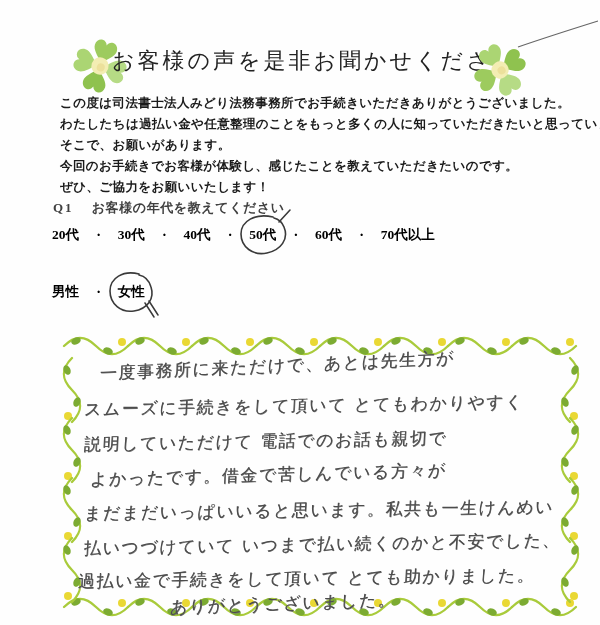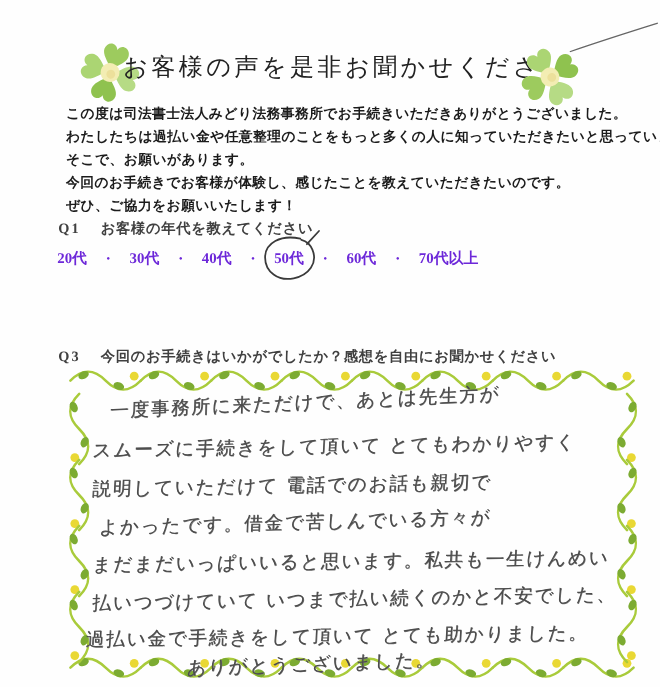--- a/index.html
+++ b/index.html
@@ -9,21 +9,21 @@
          letter-spacing:3px;color:#222;white-space:nowrap;}
   .clover{position:absolute;}
   .clover-left{left:72px;top:38px;}
   .clover-right{left:472px;top:42px;}
   .scratch{position:absolute;left:510px;top:14px;}
   .intro{position:absolute;left:60px;top:93px;font-size:12.5px;font-weight:bold;
          letter-spacing:0.4px;line-height:21px;color:#1b1b1b;white-space:nowrap;}
   .qheader{position:absolute;left:53px;font-size:13px;font-weight:bold;letter-spacing:0.6px;
            color:#404040;white-space:nowrap;}
   .qid{margin-right:18px;letter-spacing:2px;}
-  .opts{position:absolute;left:52px;font-size:13.5px;font-weight:bold;color:#6d28d9;
+  .opts{position:absolute;left:52px;font-size:13.5px;font-weight:bold;color:#000000;
         white-space:nowrap;}
   .opt{display:inline-block;}
   .sep{display:inline-block;margin:0 10px;font-size:12px;}
   .circled{position:relative;display:inline-block;}
   .circled svg{position:absolute;pointer-events:none;overflow:visible;}
   .frame-svg{position:absolute;left:56px;top:330px;}
   .hw{position:absolute;font-family:"DejaVu Sans",sans-serif;color:#4c4c4c;
       font-size:17px;letter-spacing:1.5px;white-space:nowrap;
       text-shadow:0.5px 0.4px 0 #7a7a7a; transform-origin:left center;}
 </style>
@@ -87,24 +87,33 @@
         <path d="M46,13 L57,1" fill="none" stroke="#3a3a3a" stroke-width="1.6" stroke-linecap="round"></path>
       </svg>
       <span>50代</span>
     </span>
     <span class="sep">・</span>
     <span class="opt">60代</span>
     <span class="sep">・</span>
     <span class="opt">70代以上</span>
   </div>
 
+  <div class="opts" style="top:283px">
+    <span class="opt">男性</span>
+    <span class="sep">・</span>
+    <span class="opt circled">
+      <svg width="60" height="58" viewBox="0 0 60 58" style="left:-15px;top:-16px;">
+        <path d="M36,7 C20,3 7,11 7,24 C7,37 18,46 31,44 C44,42 52,32 48,20 C46,13 41,9 36,8" fill="none" stroke="#3a3a3a" stroke-width="1.6" stroke-linecap="round"></path>
+        <path d="M42,36 L51,50" fill="none" stroke="#3a3a3a" stroke-width="1.5" stroke-linecap="round"></path>
+        <path d="M46,34 L55,48" fill="none" stroke="#3a3a3a" stroke-width="1.5" stroke-linecap="round"></path>
+      </svg>
+      <span>女性</span>
+    </span>
+  </div>
 
-  <div class="qheader" style="top:315px">
-    <span class="qid">Q3</span><span>今回のお手続きはいかがでしたか？感想を自由にお聞かせください</span>
-  </div>
 
   <svg class="frame-svg" width="540" height="295" viewBox="0 0 540 295">
     <defs>
       <g id="tunit">
         <path d="M0,0 c11,-11 21,-11 32,0 c11,11 21,11 32,0" fill="none" stroke="#a9cb3b" stroke-width="2.3" stroke-linecap="round"></path>
         <ellipse cx="12" cy="-5" rx="5" ry="3.4" fill="#7cab32" transform="rotate(-25 12 -5)"></ellipse>
         <ellipse cx="44" cy="5" rx="5" ry="3.4" fill="#7cab32" transform="rotate(20 44 5)"></ellipse>
         <circle cx="58" cy="-4" r="4" fill="#e9d834"></circle>
       </g>
       <g id="sunit">

